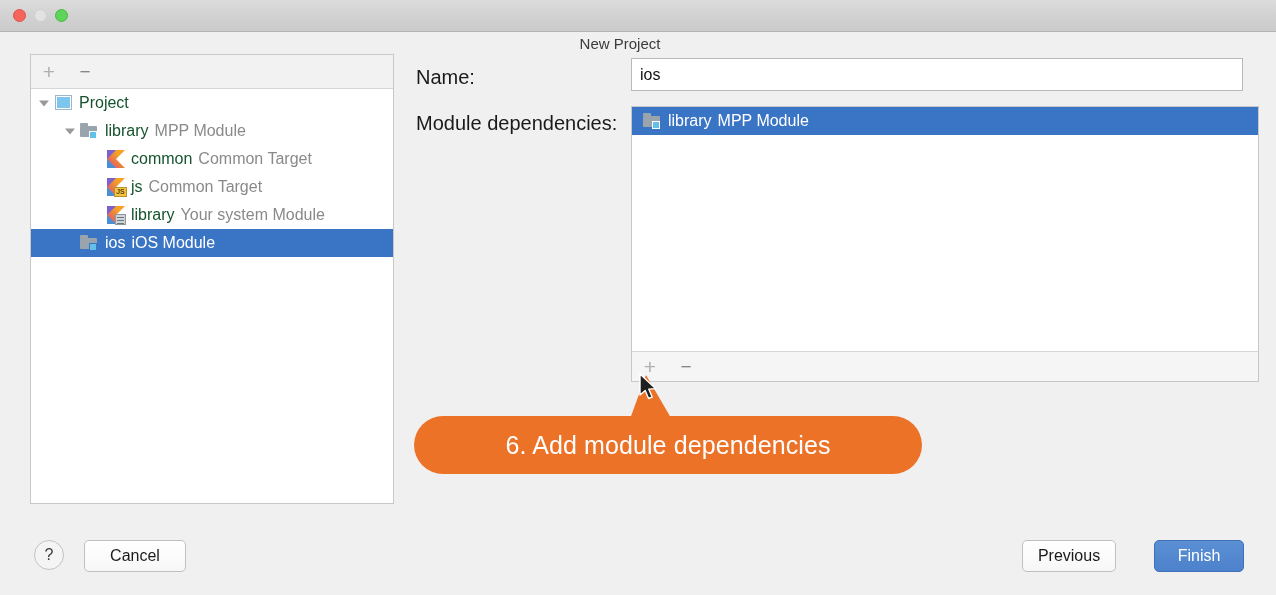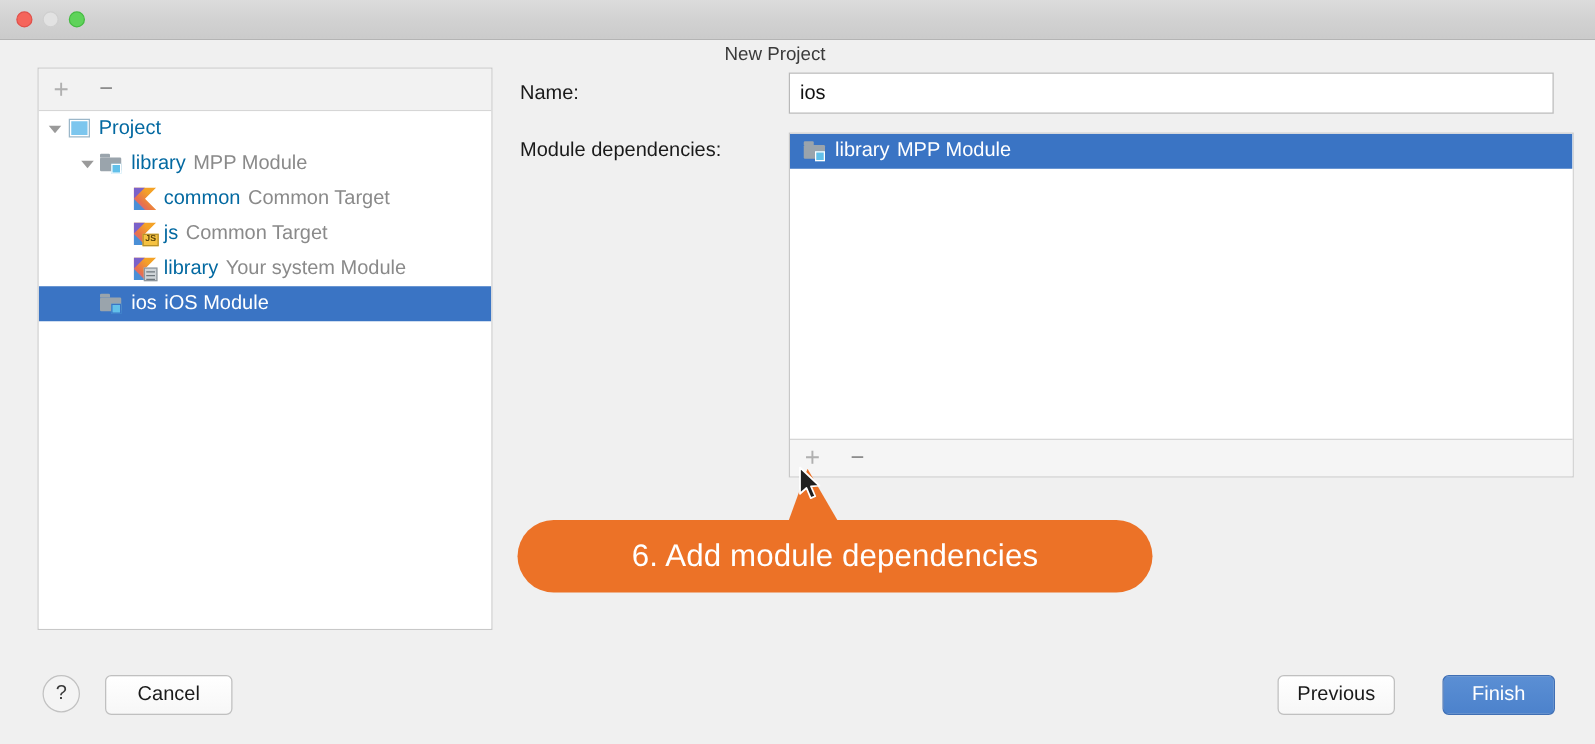--- a/index.html
+++ b/index.html
@@ -123,21 +123,21 @@
   .spacer18 { width: 18px; flex: 0 0 auto; }
   .spacer-ind { flex: 0 0 auto; }
 
   .t-icon {
     width: 22px; height: 20px;
     flex: 0 0 auto;
     position: relative;
     margin-right: 4px;
   }
   .t-name {
-    color: #0369a1;
+    color: #14532d;
     font-size: 16px;
   }
   .t-desc {
     color: #8a8a8a;
     font-size: 16px;
     margin-left: 6px;
   }
 
   
   .ic-project {
@@ -202,21 +202,21 @@
   .kbadge-native i {
     position: absolute;
     left: 1px; right: 1px;
     height: 1px;
     background: #6f777d;
   }
 
   
   .form-label {
     position: absolute;
-    font-size: 16px;
+    font-size: 20px;
     color: #1a1a1a;
   }
   #lbl-name { left: 416px; top: 66px; }
   #lbl-deps { left: 416px; top: 112px; }
 
   .name-input {
     position: absolute;
     left: 631px; top: 58px;
     width: 612px; height: 33px;
     background: #ffffff;

